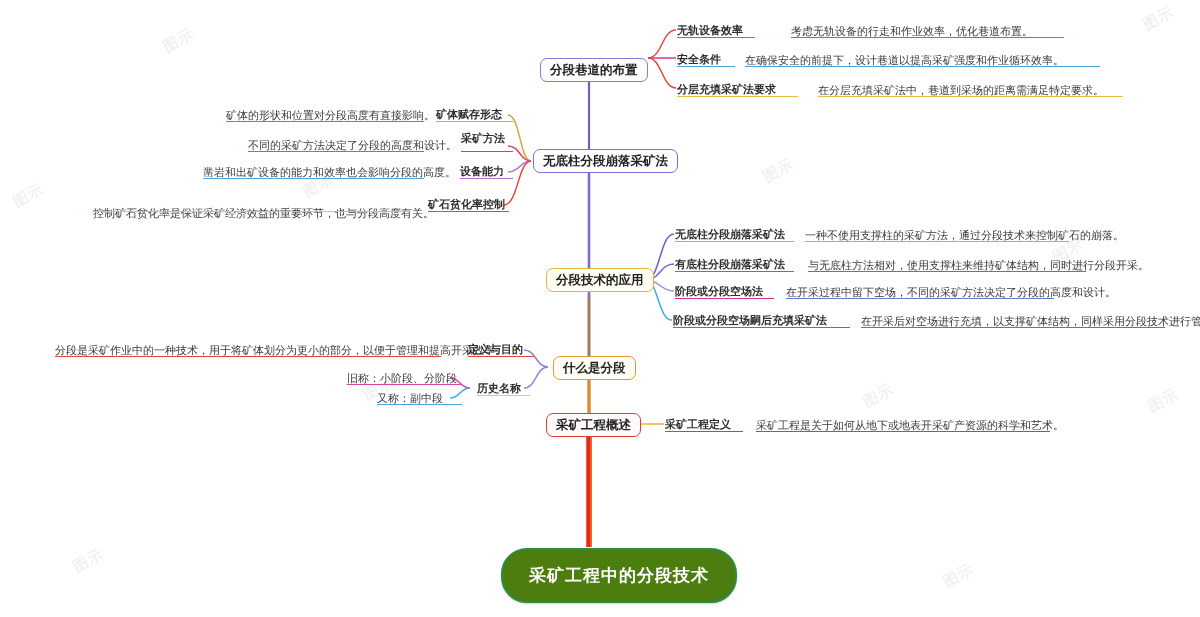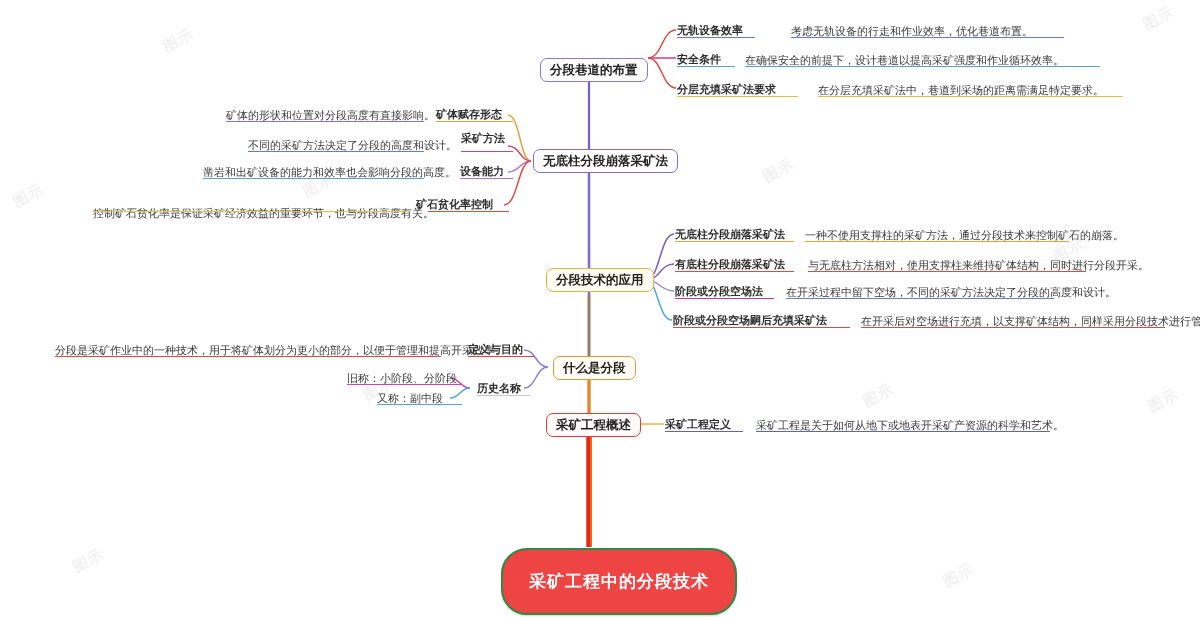--- a/index.html
+++ b/index.html
@@ -17,26 +17,26 @@
   .wm{
     position:absolute;color:#000;opacity:0.055;
     font-size:15px;font-weight:bold;white-space:nowrap;
     transform:rotate(-28deg);transform-origin:left top;
     letter-spacing:1px;user-select:none;
   }
 
   
   .root-node{
     position:absolute;
-    background:#ef4444;
+    background:#4d7c0f;
     border:2px solid #2f8a43;
     border-radius:26px;
     color:#ffffff;
     font-size:17px;font-weight:bold;
-    padding:20px 26px;
+    padding:14px 26px;
     white-space:nowrap;
     box-shadow:0 1px 2px rgba(0,0,0,.18);
     letter-spacing:1px;
   }
 
   
   .branch-node{
     position:absolute;
     background:#fdfdfd;
     border:1.4px solid #8a6fd0;
@@ -148,21 +148,21 @@
   <div class="leaf strong" style="left:461px;top:132px;">采矿方法</div>
   <div class="uline" style="left:461px;top:151px;width:52px;border-color:#d1456b;"></div>
 
   <div class="leaf" style="left:203px;top:166px;">凿岩和出矿设备的能力和效率也会影响分段的高度。</div>
   <div class="uline" style="left:203px;top:178px;width:221px;border-color:#4aa7e0;"></div>
   <div class="leaf strong" style="left:460px;top:165px;">设备能力</div>
   <div class="uline" style="left:460px;top:178px;width:53px;border-color:#b86fd0;"></div>
 
   <div class="leaf" style="left:93px;top:207px;">控制矿石贫化率是保证采矿经济效益的重要环节，也与分段高度有关。</div>
   <div class="uline" style="left:93px;top:211px;width:315px;border-color:#e8c14a;"></div>
-  <div class="leaf strong" style="left:416px;top:198px;">矿石贫化率控制</div>
+  <div class="leaf strong" style="left:428px;top:198px;">矿石贫化率控制</div>
   <div class="uline" style="left:428px;top:211px;width:81px;border-color:#e0493f;"></div>
 
   <div class="branch-node b3" style="left:546px;top:268px;">分段技术的应用</div>
 
   <div class="leaf strong" style="left:675px;top:228px;">无底柱分段崩落采矿法</div>
   <div class="uline" style="left:675px;top:241px;width:119px;border-color:#e8a13c;"></div>
   <div class="leaf" style="left:805px;top:229px;">一种不使用支撑柱的采矿方法，通过分段技术来控制矿石的崩落。</div>
   <div class="uline" style="left:805px;top:241px;width:264px;border-color:#e8a13c;"></div>
 
   <div class="leaf strong" style="left:675px;top:258px;">有底柱分段崩落采矿法</div>

